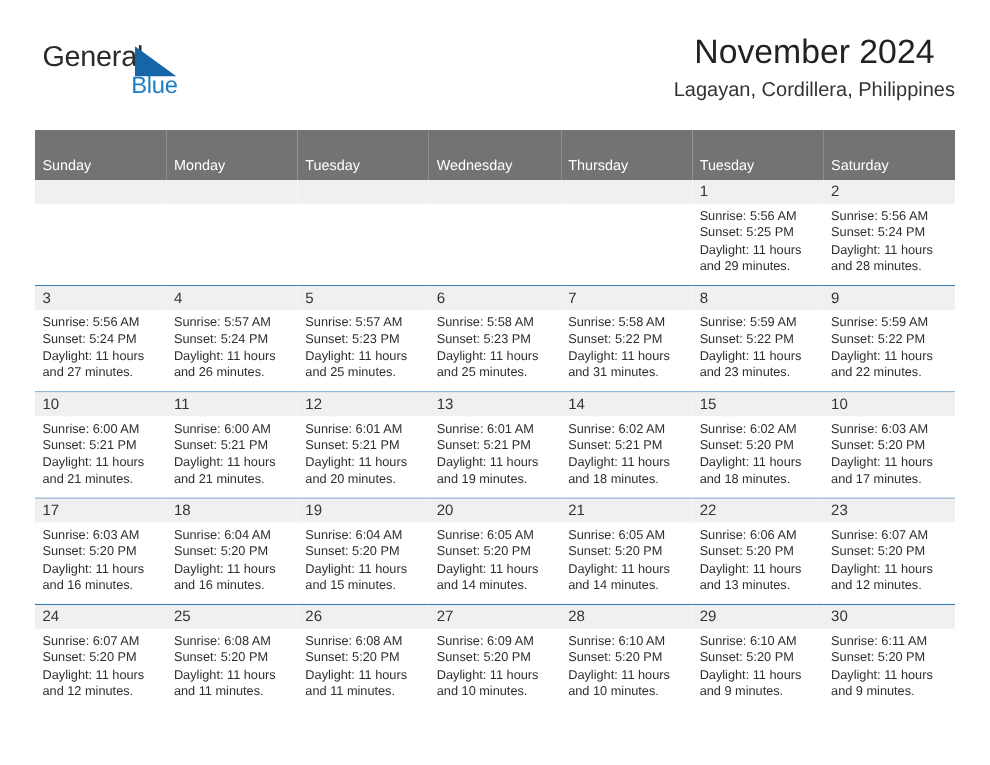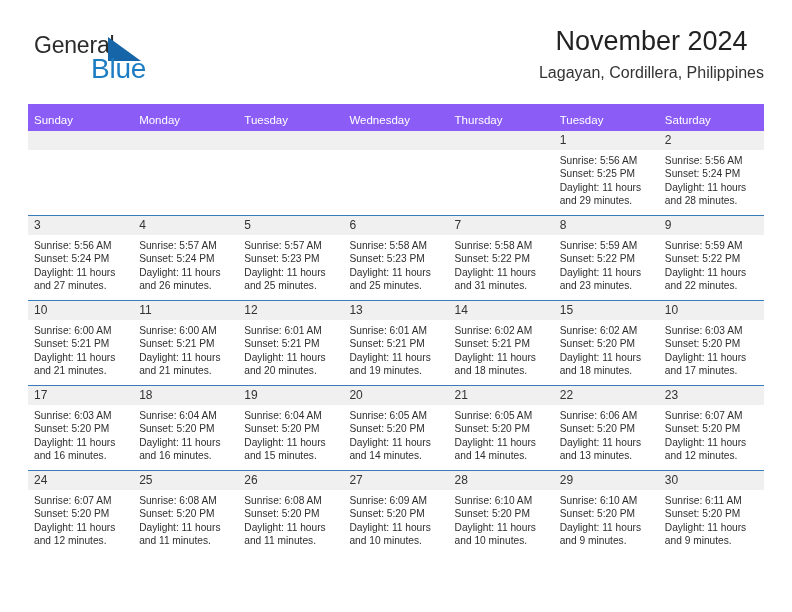--- a/index.html
+++ b/index.html
@@ -39,23 +39,23 @@
     position: absolute;
     left: 0;
     top: 0;
     font-size: 23px;
     color: #2b2b2b;
     letter-spacing: -0.2px;
     line-height: 26px;
   }
   .logo-blue {
     position: absolute;
-    left: 57px;
+    left: 71px;
     top: 24px;
-    font-size: 28px;
+    font-size: 19px;
     color: #1d7dc4;
     letter-spacing: -0.2px;
     line-height: 26px;
   }
   .logo-tri {
     position: absolute;
     left: 74px;
     top: 5px;
     width: 0;
     height: 0;
@@ -85,26 +85,26 @@
   
   .calendar {
     position: absolute;
     left: 28px;
     top: 104px;
     width: 736px;
     border-collapse: collapse;
     table-layout: fixed;
   }
   .calendar th {
-    background: #8b5cf6;
+    background: #737373;
     color: #ffffff;
     font-size: 11.5px;
     font-weight: normal;
     text-align: left;
-    padding: 10px 0 5px 6px;
+    padding: 23px 0 5px 6px;
     height: 12px;
     line-height: 12px;
   }
   .calendar td {
     vertical-align: top;
     padding: 0;
     border-top: 1.6px solid #3a7cb9;
     height: 84px;
   }
   .calendar tr.week:first-child td {

